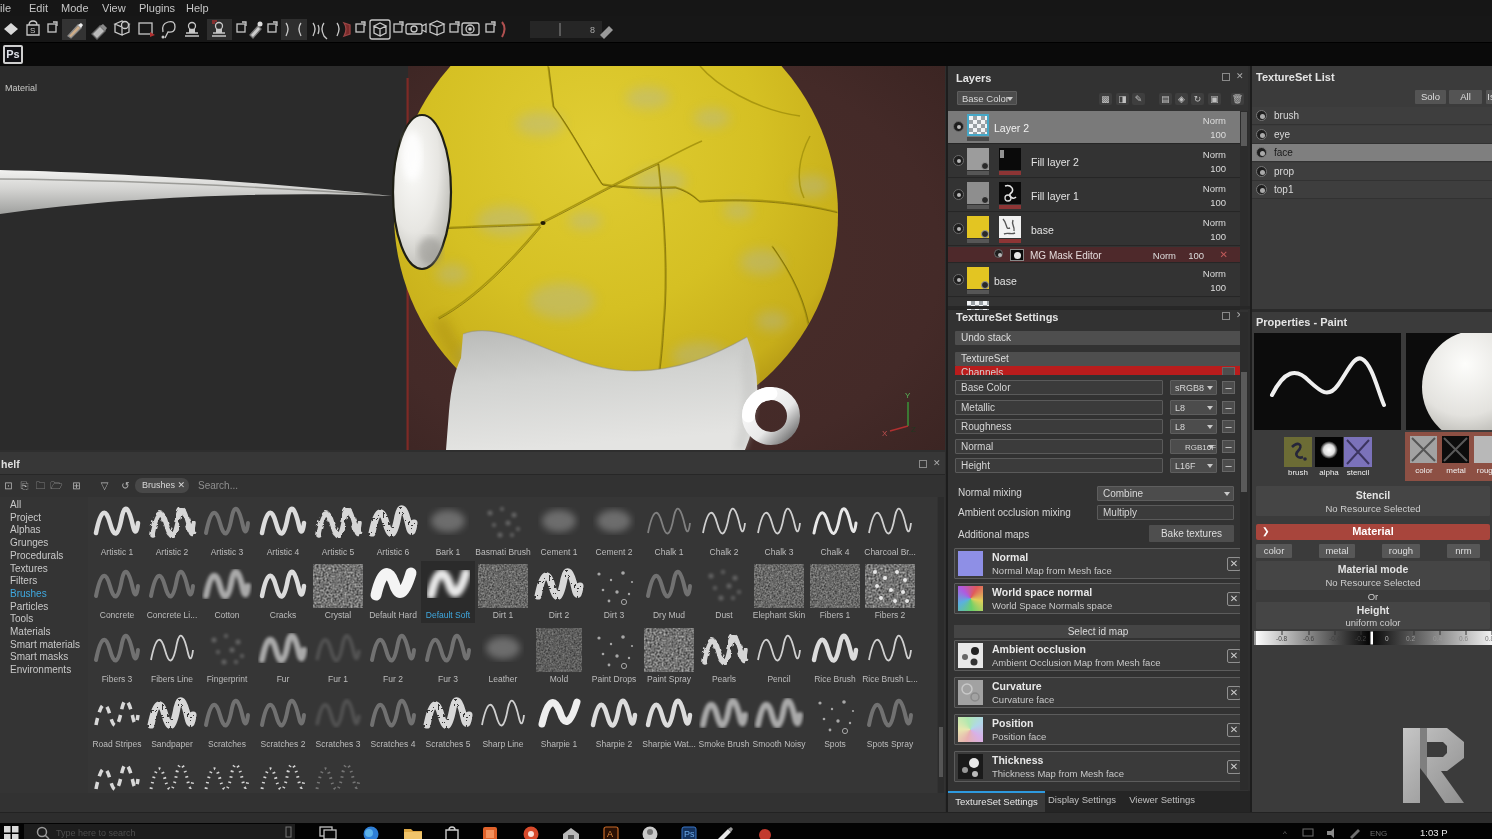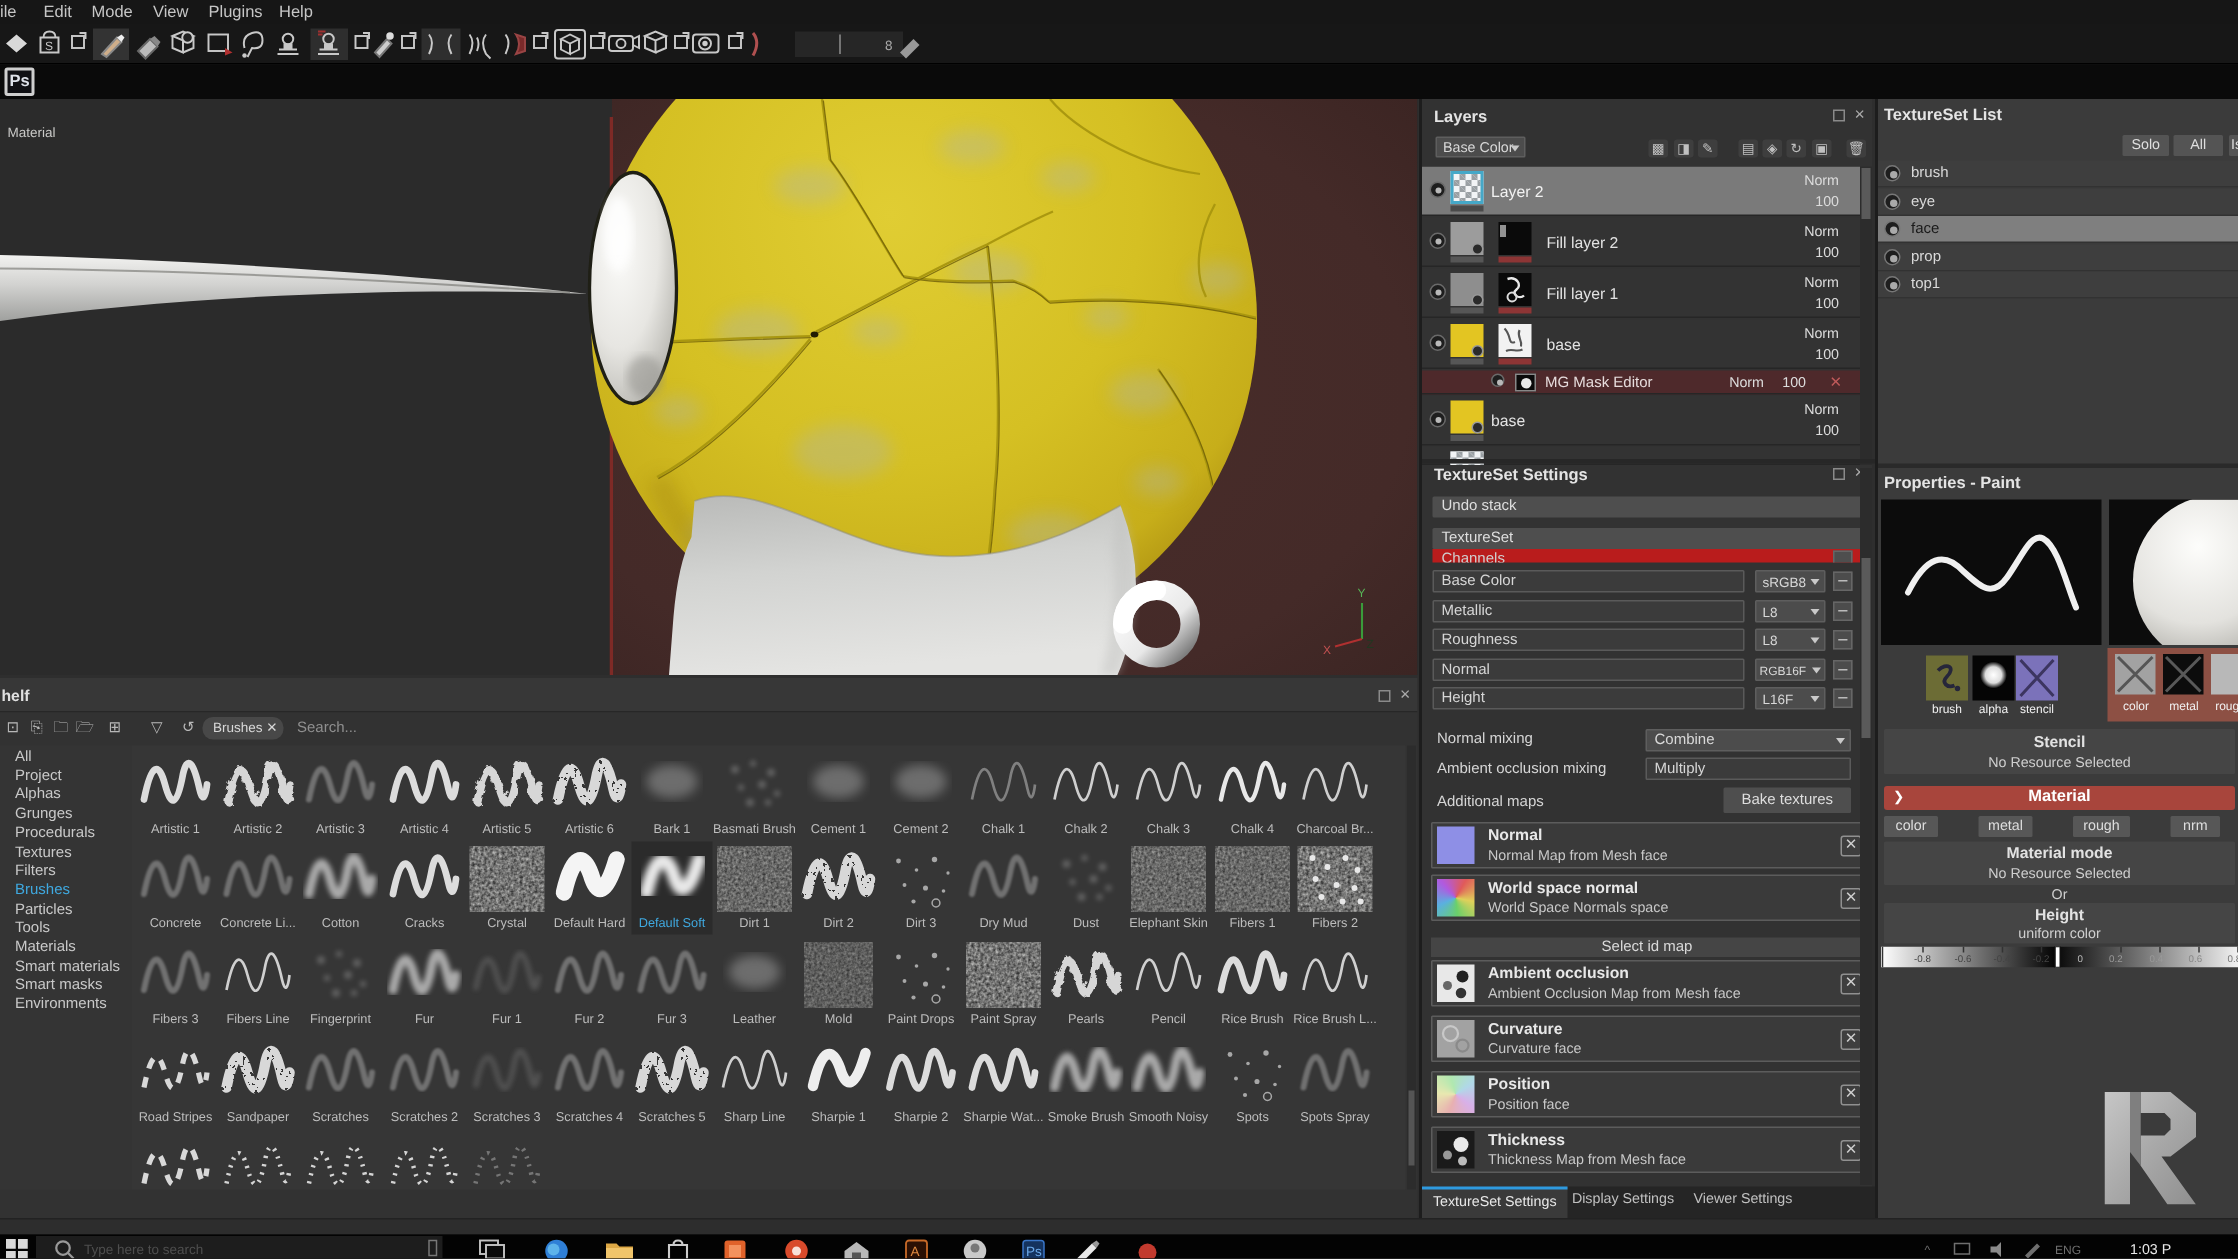--- a/index.html
+++ b/index.html
@@ -793,21 +793,21 @@
           <div class="chfmt">L8<span class="caret" style="left:36px;top:5px"></span></div>
           <div class="chminus">–</div>
         </div>
   <div class="chrow" style="top:353px">
           <div class="chname">Roughness</div>
           <div class="chfmt">L8<span class="caret" style="left:36px;top:5px"></span></div>
           <div class="chminus">–</div>
         </div>
   <div class="chrow" style="top:372.5px">
           <div class="chname">Normal</div>
-          <div class="chfmt" style="padding-left:2px;font-size:8px;padding-top:3px">RGB16F<span class="caret" style="left:37px;top:5px"></span></div>
+          <div class="chfmt" style="padding-left:14px;font-size:8px;padding-top:3px">RGB16F<span class="caret" style="left:37px;top:5px"></span></div>
           <div class="chminus">–</div>
         </div>
   <div class="chrow" style="top:392px">
           <div class="chname">Height</div>
           <div class="chfmt">L16F<span class="caret" style="left:36px;top:5px"></span></div>
           <div class="chminus">–</div>
         </div>
  </div>
  <div class="abs" style="left:10px;top:421px;font-size:10px;color:#d6d6d6">Normal mixing</div>
  <div class="abs drop" style="left:149px;top:420px;width:137px;height:15px;padding:1px 0 0 5px">Combine<span class="caret" style="left:126px;top:5px"></span></div>
@@ -864,21 +864,21 @@
           <div class="mms">Thickness Map from Mesh face</div>
           <div class="xbtn" style="left:272px;top:8px">✕</div>
   </div>
  </div>
  <div class="abs" style="left:292px;top:246px;width:8px;height:478px;background:#2c2c2c">
         <div style="position:absolute;left:1px;top:60px;width:6px;height:120px;background:#5a5a5a"></div>
       </div>
  <div class="abs" id="midtabs" style="left:0;top:725px;width:302px;height:21px;background:#252525">
   <div class="abs" style="left:0;top:0;width:97px;height:21px;background:#3a3a3a;border-top:2px solid #2e9adf;color:#e8e8e8;font-size:9.5px;text-align:center;line-height:18px">TextureSet Settings</div>
   <div class="abs" style="left:99px;top:3px;width:70px;color:#c0c0c0;font-size:9.5px;text-align:center">Display Settings</div>
-  <div class="abs" style="left:181px;top:3px;width:66px;color:#c0c0c0;font-size:9.5px;text-align:center">Viewer Settings</div>
+  <div class="abs" style="left:181px;top:3px;width:66px;color:#c0c0c0;font-size:9.5px;text-align:right">Viewer Settings</div>
  </div>
 </div>
 <div class="abs" id="rightcol">
  <div class="abs panelhead" style="left:4px;top:5px">TextureSet List</div>
  <div class="abs btn" style="left:163px;top:24px;width:31px;height:14px;line-height:14px">Solo</div>
  <div class="abs btn" style="left:197px;top:24px;width:33px;height:14px;line-height:14px">All</div>
  <div class="abs btn" style="left:234px;top:24px;width:10px;height:14px;line-height:14px">Is</div>
  <div class="abs" id="tslist" style="left:0;top:41px;width:242px;height:93px">
   <div class="tsrow" style="top:0">
           <div class="tsrad"></div>

